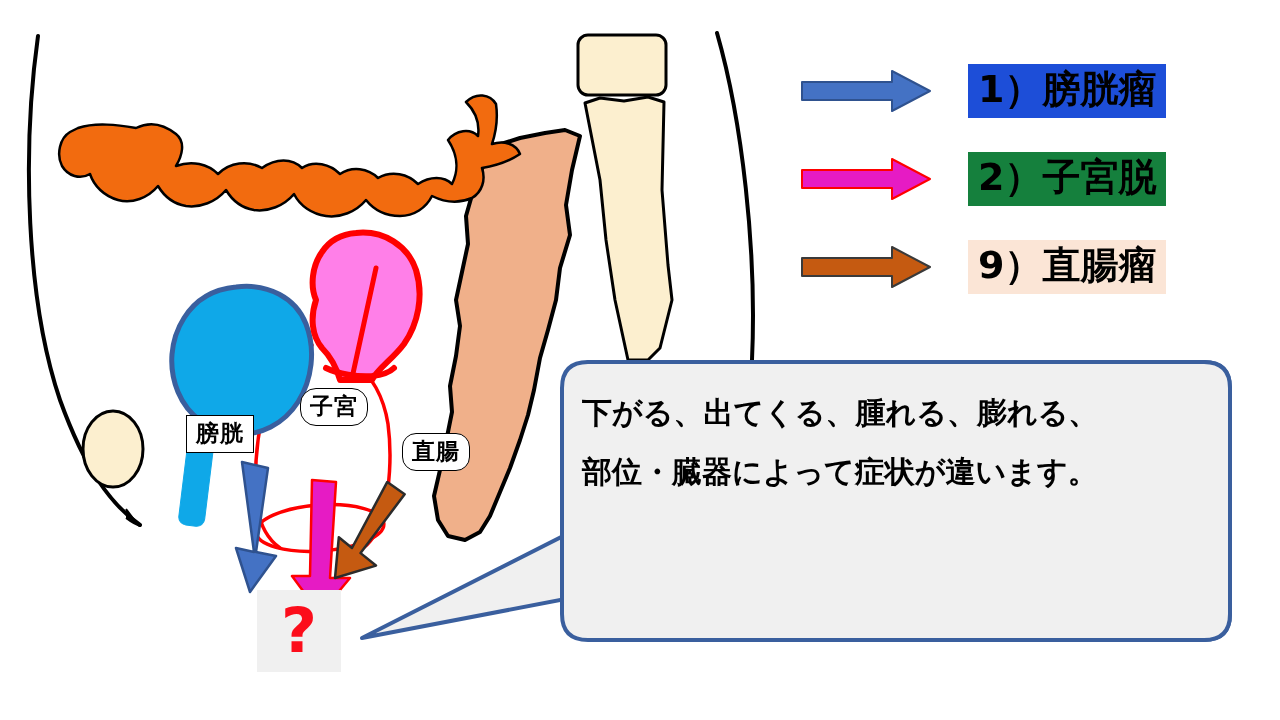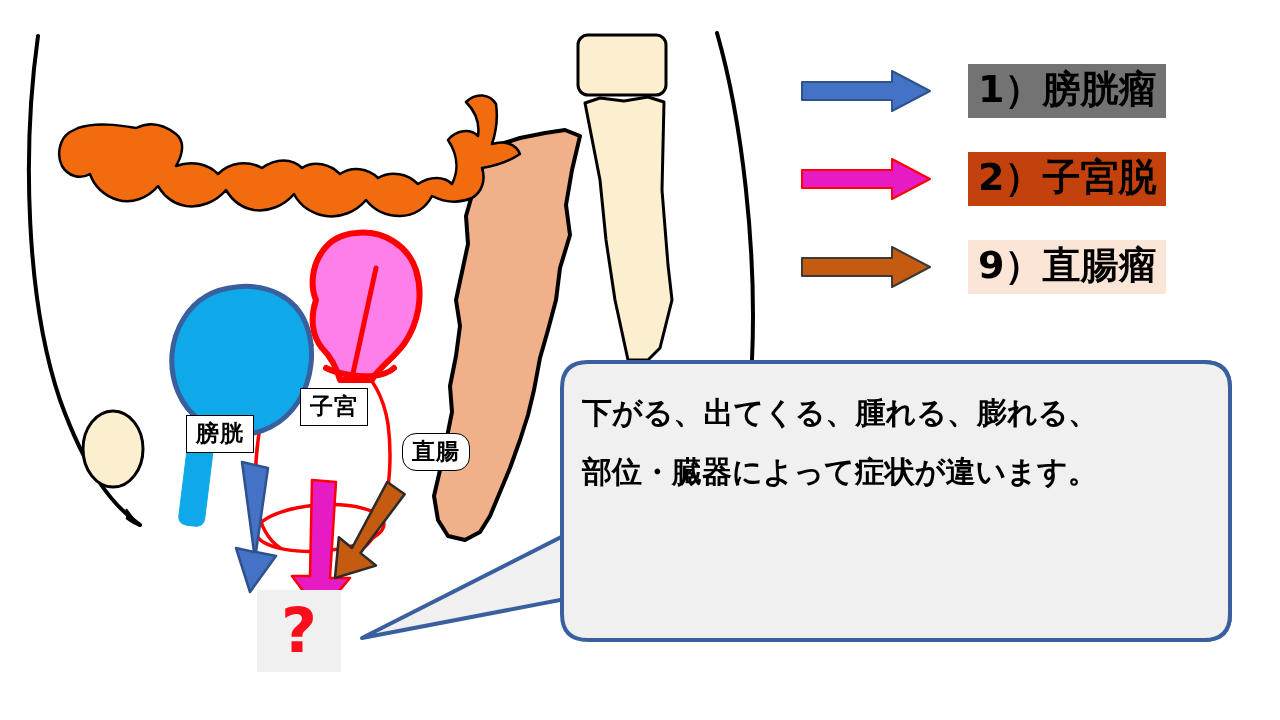--- a/index.html
+++ b/index.html
@@ -36,21 +36,21 @@
     color: #000000;
     font-size: 23px;
     font-weight: 700;
     letter-spacing: 1px;
     line-height: 1;
     padding: 6px 9px 7px 9px;
     white-space: nowrap;
     font-family: "DejaVu Sans", "Liberation Sans", sans-serif;
   }
   #label-bladder { left: 186px; top: 415px; }
-  #label-uterus  { left: 300px; top: 388px; }
+  #label-uterus  { left: 300px; top: 388px; border-radius: 16px; }
   #label-rectum  { left: 402px; top: 433px; border-radius: 14px; }
 
   
   #question-box {
     position: absolute;
     left: 257px;
     top: 590px;
     width: 84px;
     height: 82px;
     background: #f0f0f0;
@@ -202,28 +202,28 @@
   <div id="question-box">
     <span id="question-mark">?</span>
   </div>
 
   <div id="legend">
 
     <div class="legend-row">
       <svg class="legend-arrow" viewBox="0 0 132 44">
         <path d="M 2 13 L 92 13 L 92 2 L 130 22 L 92 42 L 92 31 L 2 31 Z" fill="#4472C4" stroke="#2F528F" stroke-width="2" stroke-linejoin="round"></path>
       </svg>
-      <span class="legend-text" style="background:#737373;">1）膀胱瘤</span>
+      <span class="legend-text" style="background:#1d4ed8;">1）膀胱瘤</span>
     </div>
 
     <div class="legend-row">
       <svg class="legend-arrow" viewBox="0 0 132 44">
         <path d="M 2 13 L 92 13 L 92 2 L 130 22 L 92 42 L 92 31 L 2 31 Z" fill="#E61BC4" stroke="#FF0000" stroke-width="2" stroke-linejoin="round"></path>
       </svg>
-      <span class="legend-text" style="background:#c2410c;">2）子宮脱</span>
+      <span class="legend-text" style="background:#15803d;">2）子宮脱</span>
     </div>
 
     <div class="legend-row">
       <svg class="legend-arrow" viewBox="0 0 132 44">
         <path d="M 2 13 L 92 13 L 92 2 L 130 22 L 92 42 L 92 31 L 2 31 Z" fill="#C55A11" stroke="#3A3A3A" stroke-width="2" stroke-linejoin="round"></path>
       </svg>
       <span class="legend-text" style="background:#FBE5D6;">9）直腸瘤</span>
     </div>
 
   </div>

